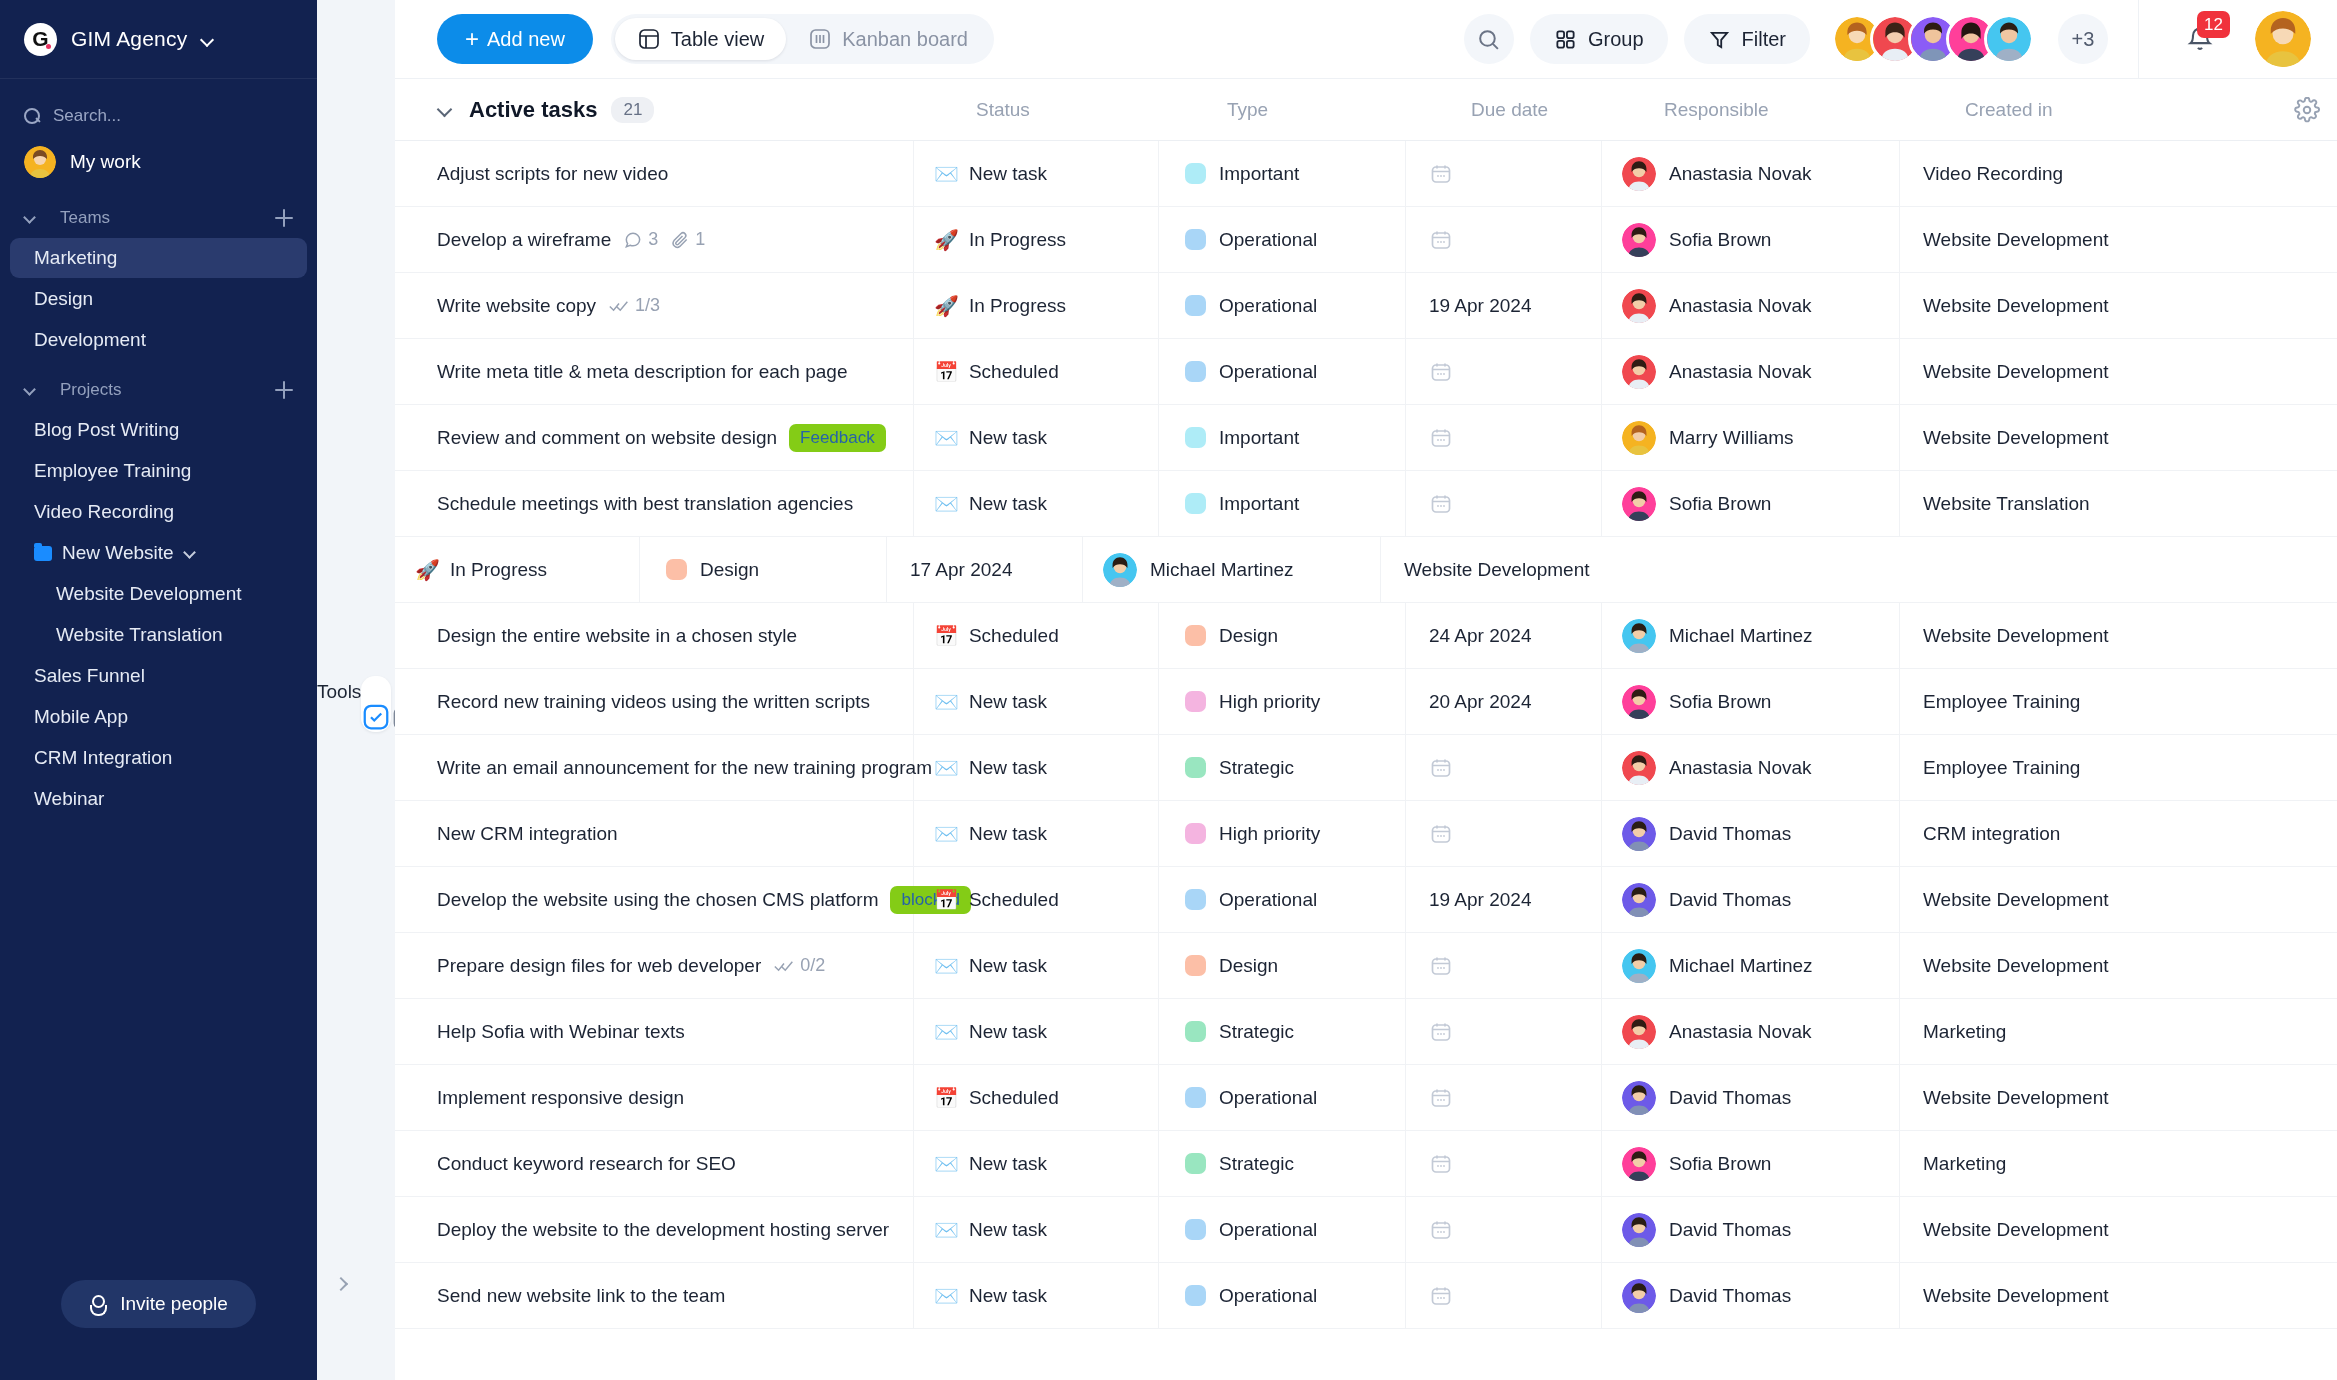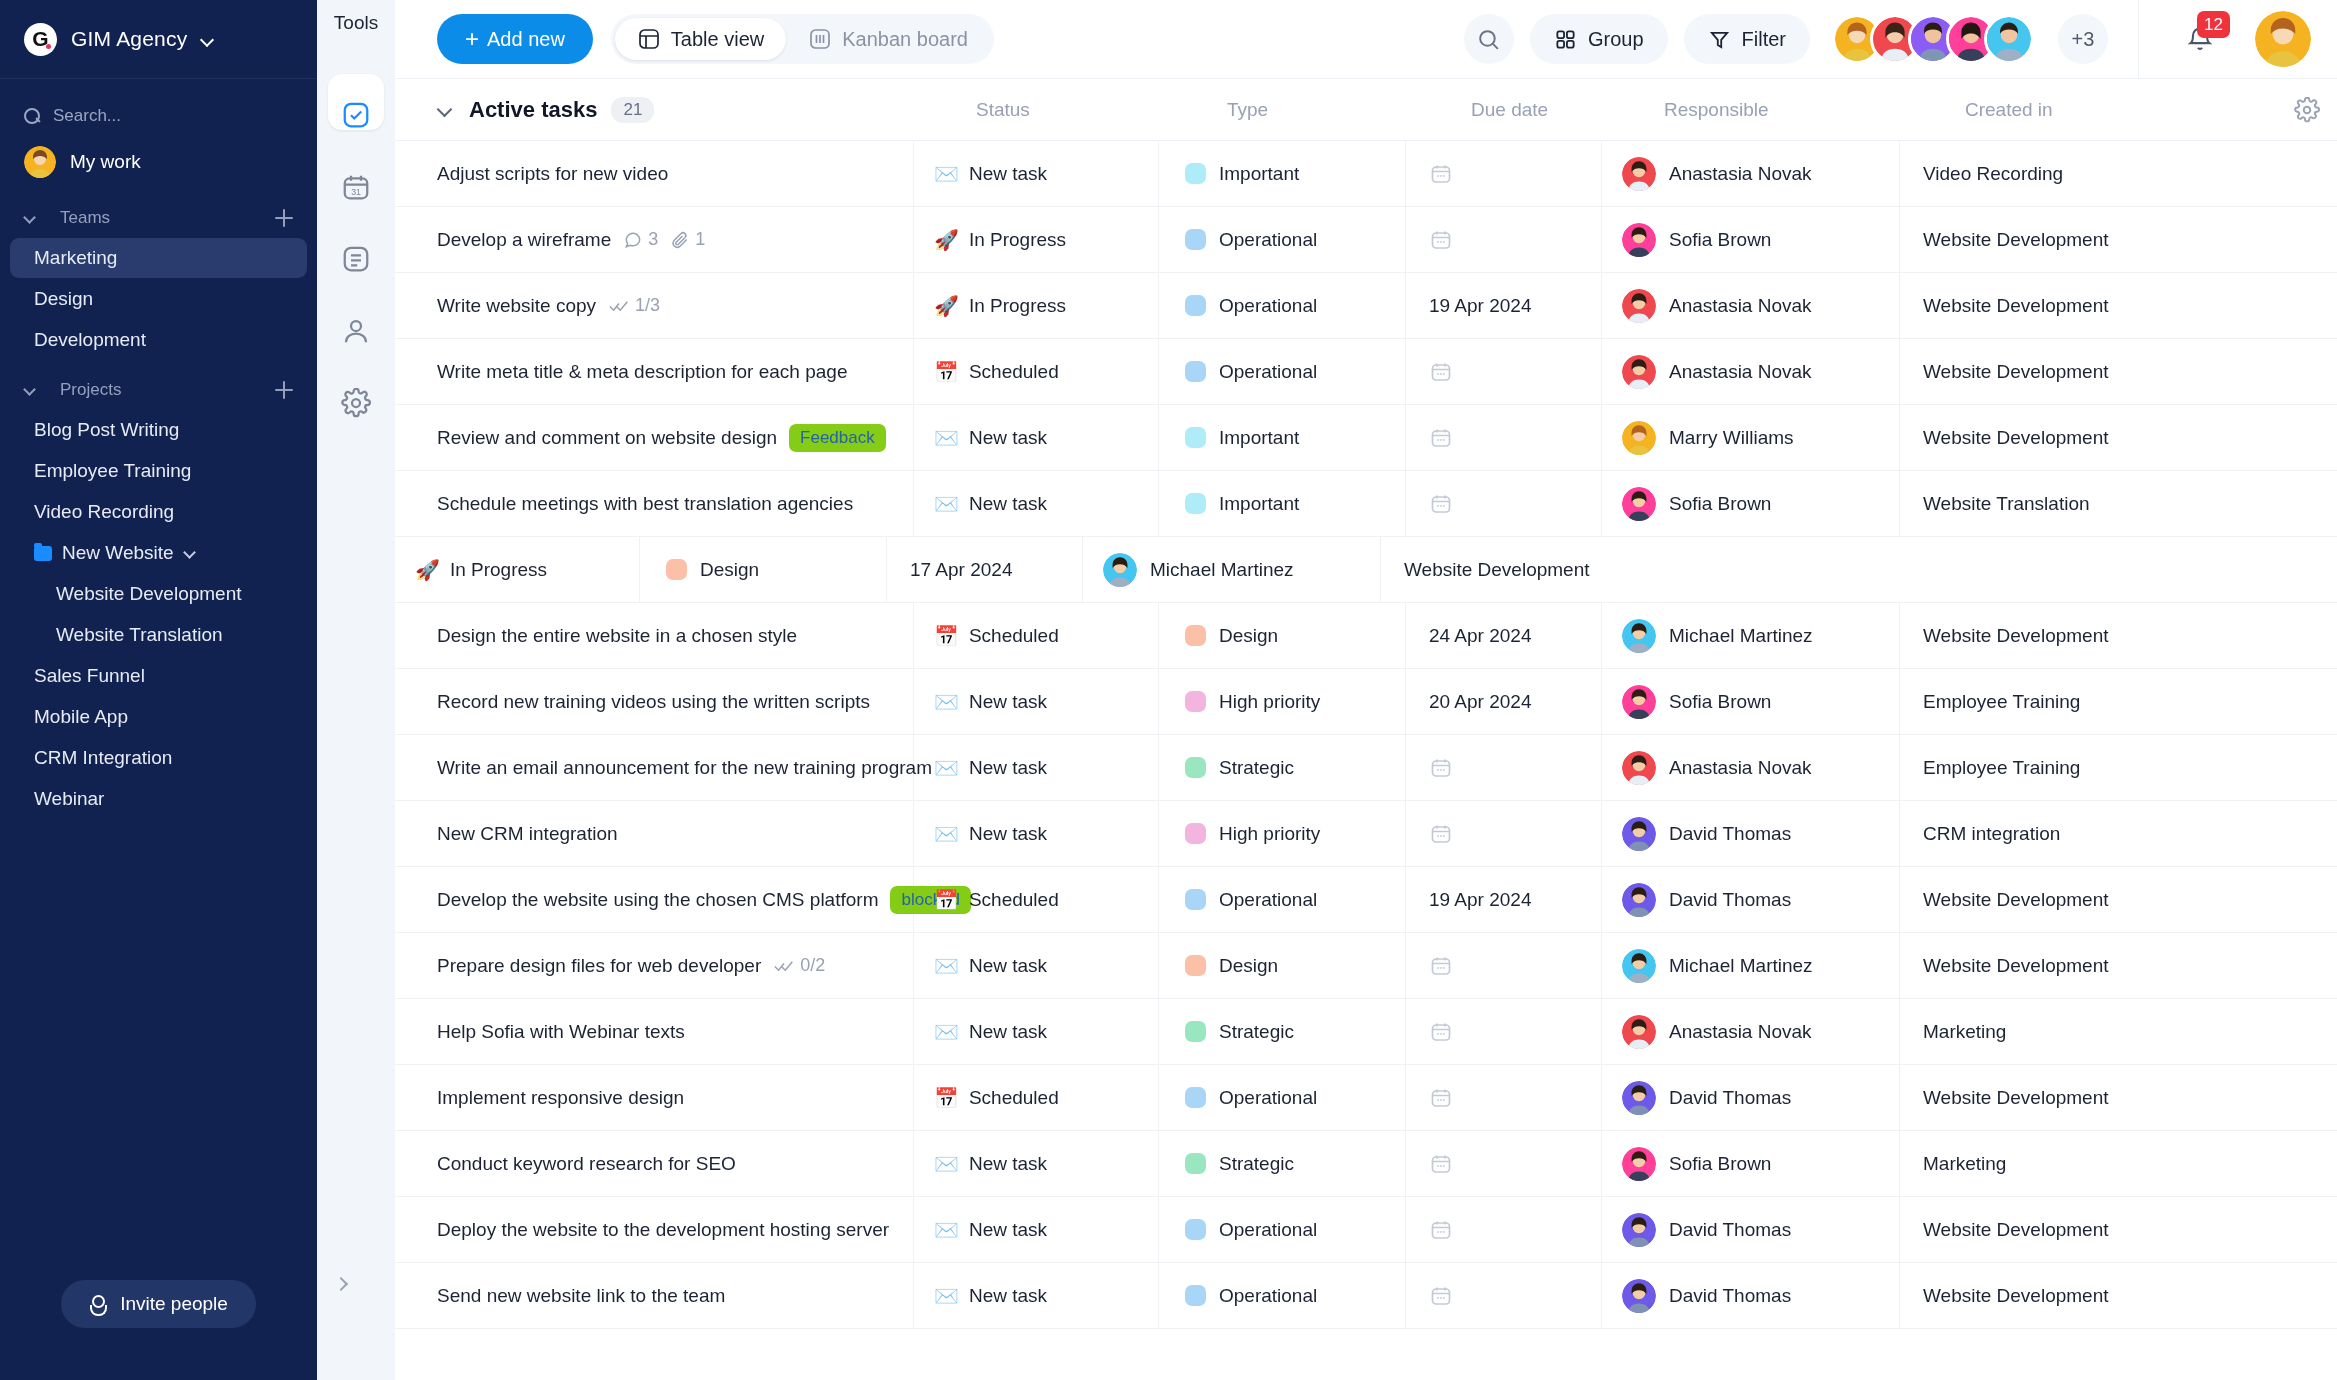--- a/index.html
+++ b/index.html
@@ -137,22 +137,22 @@
   .collapse-handle .arrow::before {
     content:""; position:absolute; left:0; top:1px; width:8px; height:8px;
     border-right:2px solid currentColor; border-top:2px solid currentColor;
     transform: rotate(45deg);
   }
 
   
   .tools-rail {
     width: 78px; flex: 0 0 78px;
     background: #f2f5f9;
-    display: flex; flex-direction: column; align-items: center;
-    padding-top: 12px;
+    display: flex; flex-direction: row; align-items: center;
+    padding-top: 44px;
   }
   .tools-label { font-size: 19px; color: #1c2434; font-weight: 500; margin-bottom: 40px; }
   .tool-btn {
     width: 56px; height: 56px; margin-bottom: 16px;
     display: flex; align-items: flex-end; justify-content: center;
     border-radius: 14px; cursor: pointer; color: #7d8798;
   }
   .tool-btn.active { background: #ffffff; color: #1a8cff; box-shadow: 0 1px 3px rgba(16,24,40,.08); }
   .tool-btn svg { display: block; }
 

